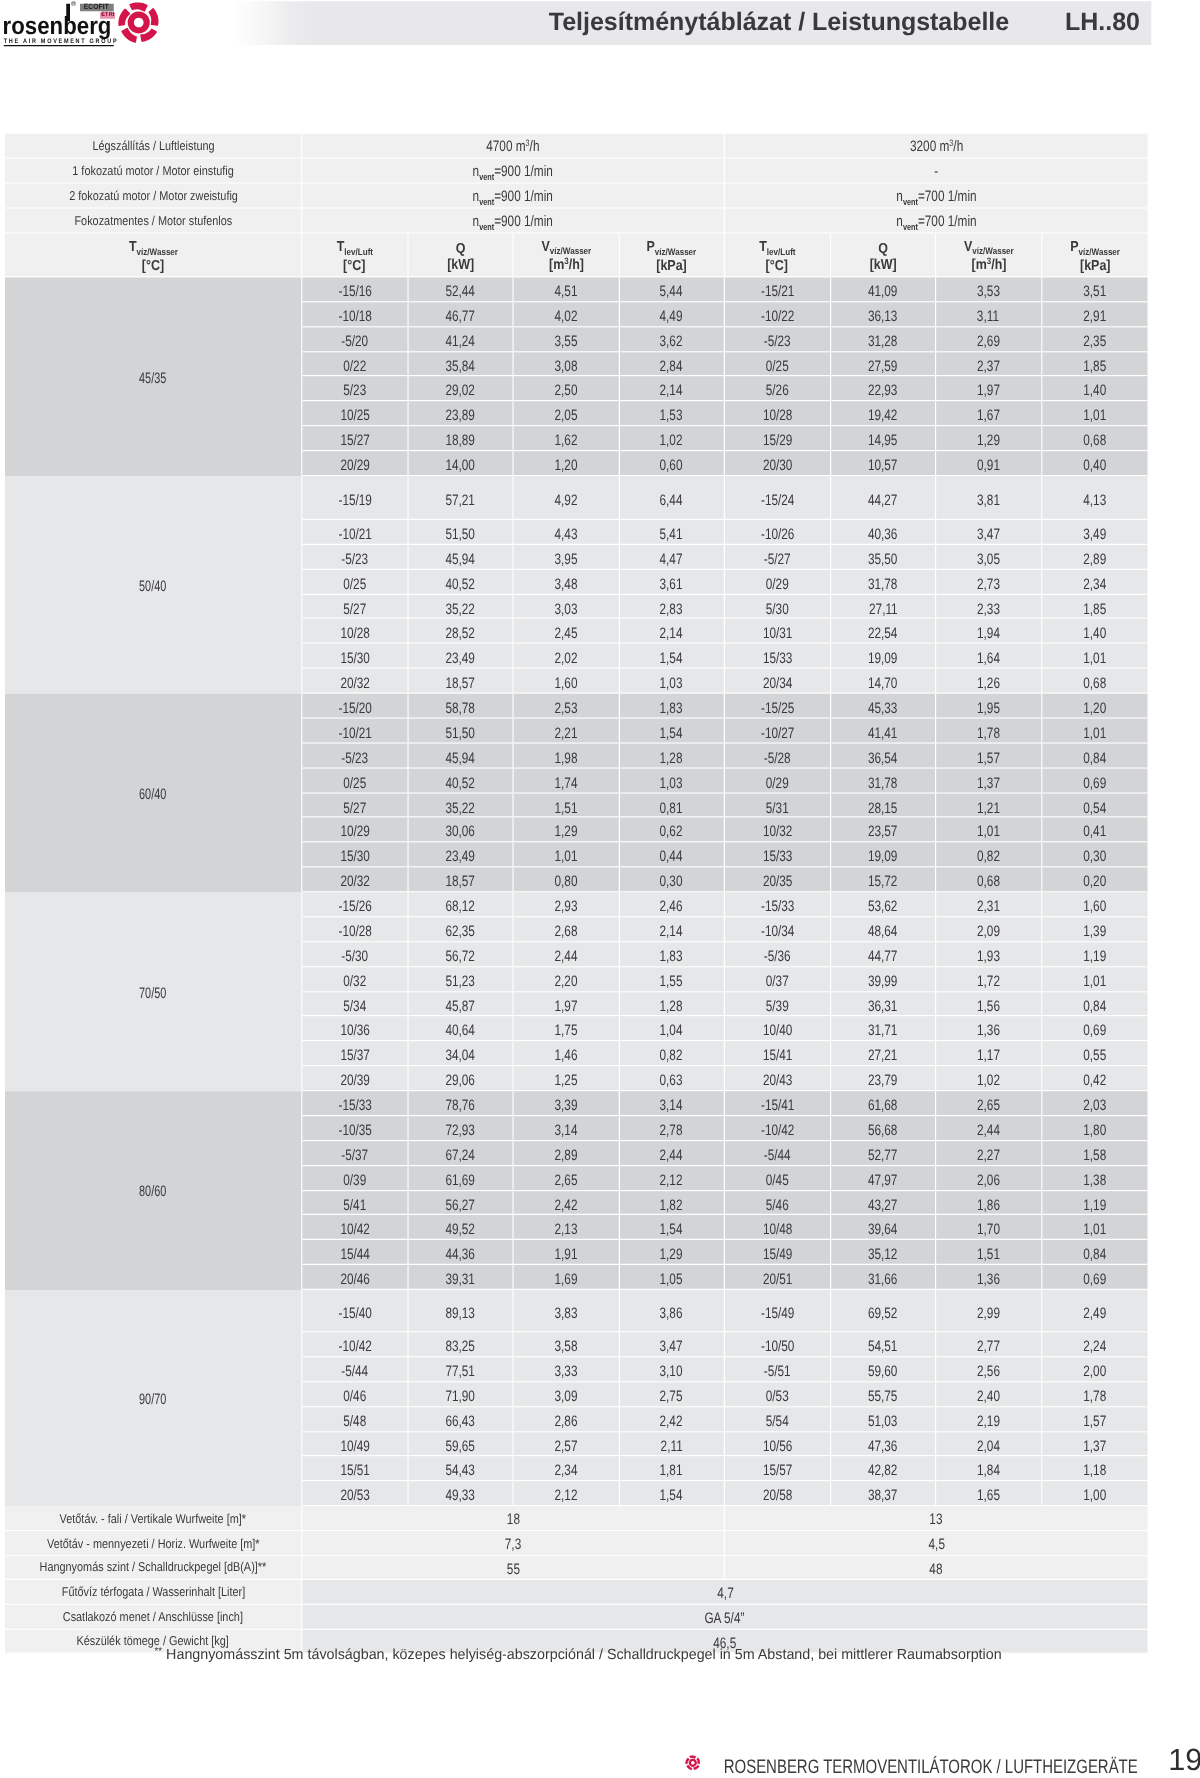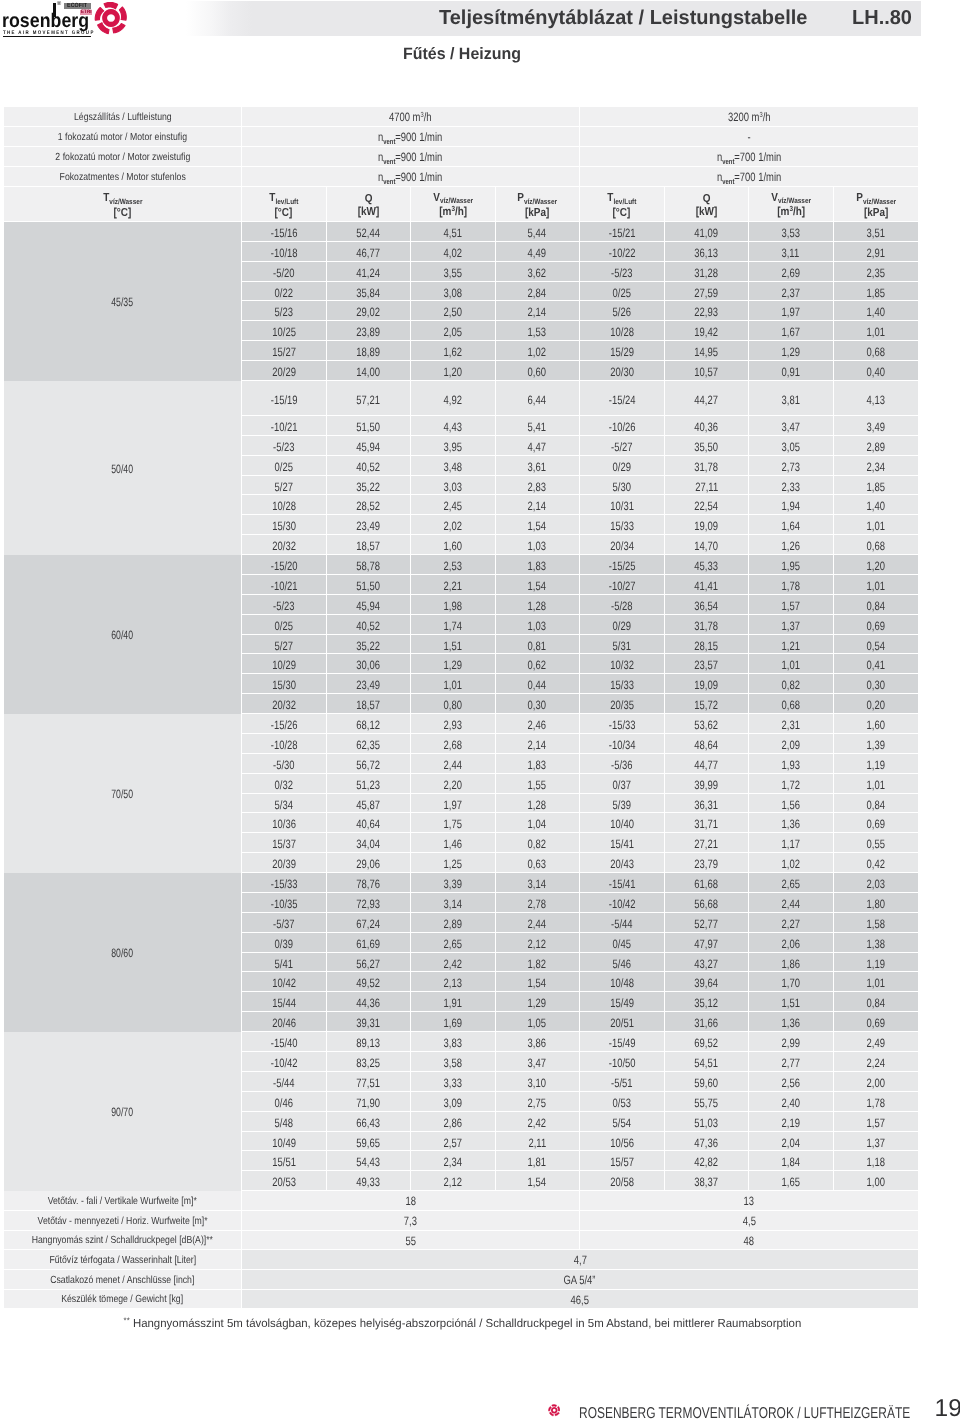--- a/index.html
+++ b/index.html
@@ -112,21 +112,20 @@
     <div class="logo-tag">THE AIR MOVEMENT GROUP</div>
     <div class="logo-fan"><svg width="34" height="34" viewBox="0 0 36 36">
           <path d="M18.0,8.6 A9.4,9.4 0 1 1 17.99,8.6 Z M18.0,13.9 A4.1,4.1 0 1 0 18.01,13.9 Z" fill="#d4154a" fill-rule="evenodd"></path>
           <path d="M10.64,2.90 L11.42,2.59 L12.22,2.32 L13.03,2.09 L13.85,1.90 L14.68,1.76 L15.51,1.66 L16.34,1.59 L17.17,1.58 L18.00,1.60 L18.82,1.67 L19.64,1.77 L20.45,1.92 L21.25,2.11 L22.04,2.33 L22.81,2.60 L23.56,2.90 L24.30,3.24 L25.01,3.62 L22.73,8.29 L22.27,7.98 L21.79,7.70 L21.30,7.44 L20.78,7.20 L20.25,6.98 L19.71,6.80 L19.15,6.64 L18.58,6.50 L18.00,6.40 L17.41,6.33 L16.81,6.28 L16.21,6.27 L15.61,6.29 L15.00,6.34 L14.39,6.42 L13.78,6.53 L13.17,6.68 L12.56,6.85 Z" fill="#d4154a" stroke="#d4154a" stroke-width="1.2" stroke-linejoin="round"></path>
           <path d="M30.08,6.33 L30.62,6.98 L31.13,7.66 L31.60,8.36 L32.03,9.08 L32.42,9.82 L32.77,10.58 L33.09,11.35 L33.36,12.14 L33.60,12.93 L33.79,13.74 L33.94,14.55 L34.05,15.36 L34.12,16.18 L34.15,17.00 L34.13,17.81 L34.08,18.62 L33.98,19.43 L33.84,20.23 L28.69,19.50 L28.85,18.97 L28.97,18.43 L29.07,17.87 L29.13,17.31 L29.17,16.74 L29.18,16.16 L29.16,15.58 L29.11,15.00 L29.03,14.42 L28.92,13.83 L28.78,13.25 L28.60,12.67 L28.40,12.10 L28.16,11.54 L27.90,10.98 L27.60,10.44 L27.28,9.91 L26.92,9.39 Z" fill="#d4154a" stroke="#d4154a" stroke-width="1.2" stroke-linejoin="round"></path>
           <path d="M32.83,25.89 L32.38,26.60 L31.89,27.29 L31.37,27.95 L30.82,28.59 L30.23,29.19 L29.62,29.76 L28.99,30.30 L28.32,30.80 L27.64,31.27 L26.93,31.70 L26.21,32.09 L25.47,32.45 L24.71,32.77 L23.94,33.05 L23.16,33.28 L22.37,33.48 L21.58,33.64 L20.78,33.76 L19.88,28.64 L20.43,28.61 L20.98,28.56 L21.54,28.48 L22.10,28.38 L22.65,28.24 L23.20,28.07 L23.75,27.87 L24.29,27.64 L24.82,27.38 L25.34,27.10 L25.85,26.78 L26.34,26.44 L26.82,26.07 L27.29,25.67 L27.73,25.25 L28.16,24.80 L28.56,24.32 L28.95,23.82 Z" fill="#d4154a" stroke="#d4154a" stroke-width="1.2" stroke-linejoin="round"></path>
           <path d="M15.08,34.54 L14.26,34.33 L13.46,34.08 L12.67,33.79 L11.89,33.46 L11.14,33.09 L10.41,32.69 L9.70,32.25 L9.02,31.77 L8.36,31.27 L7.73,30.73 L7.13,30.16 L6.56,29.57 L6.03,28.95 L5.53,28.30 L5.06,27.63 L4.63,26.94 L4.23,26.24 L3.87,25.51 L8.46,23.07 L8.66,23.59 L8.88,24.10 L9.12,24.61 L9.40,25.10 L9.70,25.59 L10.03,26.06 L10.39,26.52 L10.77,26.96 L11.18,27.38 L11.61,27.79 L12.07,28.18 L12.55,28.54 L13.05,28.88 L13.57,29.20 L14.12,29.50 L14.68,29.76 L15.25,30.00 L15.85,30.21 Z" fill="#d4154a" stroke="#d4154a" stroke-width="1.2" stroke-linejoin="round"></path>
           <path d="M1.36,20.34 L1.31,19.49 L1.30,18.65 L1.33,17.81 L1.41,16.97 L1.53,16.14 L1.69,15.32 L1.88,14.51 L2.12,13.71 L2.40,12.93 L2.72,12.17 L3.07,11.42 L3.46,10.70 L3.89,10.00 L4.35,9.32 L4.84,8.67 L5.36,8.05 L5.91,7.45 L6.49,6.89 L10.23,10.50 L9.80,10.84 L9.38,11.21 L8.97,11.60 L8.59,12.02 L8.22,12.45 L7.87,12.91 L7.55,13.39 L7.25,13.90 L6.97,14.42 L6.72,14.95 L6.49,15.51 L6.29,16.08 L6.12,16.66 L5.98,17.25 L5.87,17.86 L5.79,18.47 L5.74,19.10 L5.72,19.73 Z" fill="#d4154a" stroke="#d4154a" stroke-width="1.2" stroke-linejoin="round"></path>
         </svg></div>
   </div>
-  <div class="sub1"><span>Fűtés / Heizung</span></div>
   <table class="tbl">
     <colgroup>
       <col style="width:238px">
       <col style="width:84.5px">
       <col style="width:84.5px">
       <col style="width:84.5px">
       <col style="width:84.5px">
       <col style="width:84.5px">
       <col style="width:84.5px">
       <col style="width:84.5px">
@@ -598,21 +597,21 @@
       </tr>
       <tr>
         <td class="cell-lt sep-vg blab" rowspan="8"><span class="cx">90/70</span></td>
         <td class="cell-lt sep-h dval sep-v" style="height:19.88px"><span class="cx">-15/40</span></td>
         <td class="cell-lt sep-h dval sep-v" style="height:19.88px"><span class="cx">89,13</span></td>
         <td class="cell-lt sep-h dval sep-v" style="height:19.88px"><span class="cx">3,83</span></td>
         <td class="cell-lt sep-h dval sep-vg" style="height:19.88px"><span class="cx">3,86</span></td>
         <td class="cell-lt sep-h dval sep-v" style="height:19.88px"><span class="cx">-15/49</span></td>
         <td class="cell-lt sep-h dval sep-v" style="height:19.88px"><span class="cx">69,52</span></td>
         <td class="cell-lt sep-h dval sep-v" style="height:19.88px"><span class="cx">2,99</span></td>
-        <td class="cell-lt sep-h dval" style="height:20px"><span class="cx">2,49</span></td>
+        <td class="cell-lt sep-h dval" style="height:34px"><span class="cx">2,49</span></td>
       </tr>
       <tr>
         <td class="cell-lt sep-h dval sep-v" style="height:19.88px"><span class="cx">-10/42</span></td>
         <td class="cell-lt sep-h dval sep-v" style="height:19.88px"><span class="cx">83,25</span></td>
         <td class="cell-lt sep-h dval sep-v" style="height:19.88px"><span class="cx">3,58</span></td>
         <td class="cell-lt sep-h dval sep-vg" style="height:19.88px"><span class="cx">3,47</span></td>
         <td class="cell-lt sep-h dval sep-v" style="height:19.88px"><span class="cx">-10/50</span></td>
         <td class="cell-lt sep-h dval sep-v" style="height:19.88px"><span class="cx">54,51</span></td>
         <td class="cell-lt sep-h dval sep-v" style="height:19.88px"><span class="cx">2,77</span></td>
         <td class="cell-lt sep-h dval" style="height:19.88px"><span class="cx">2,24</span></td>

